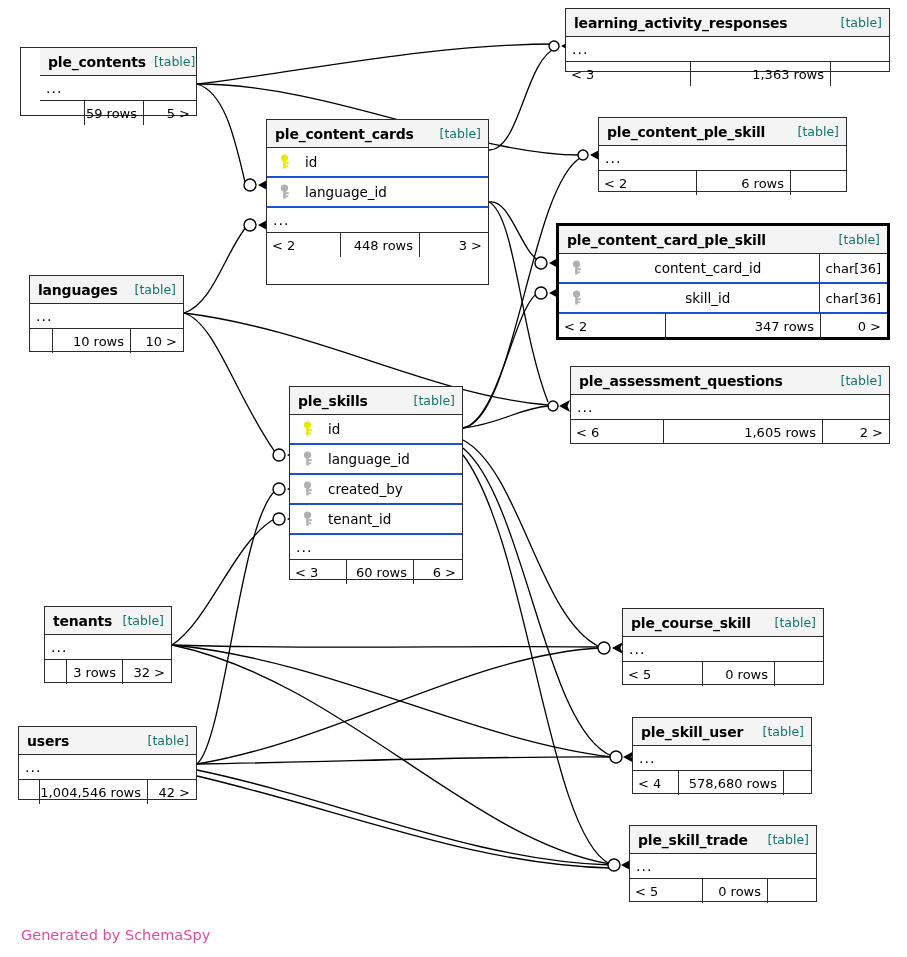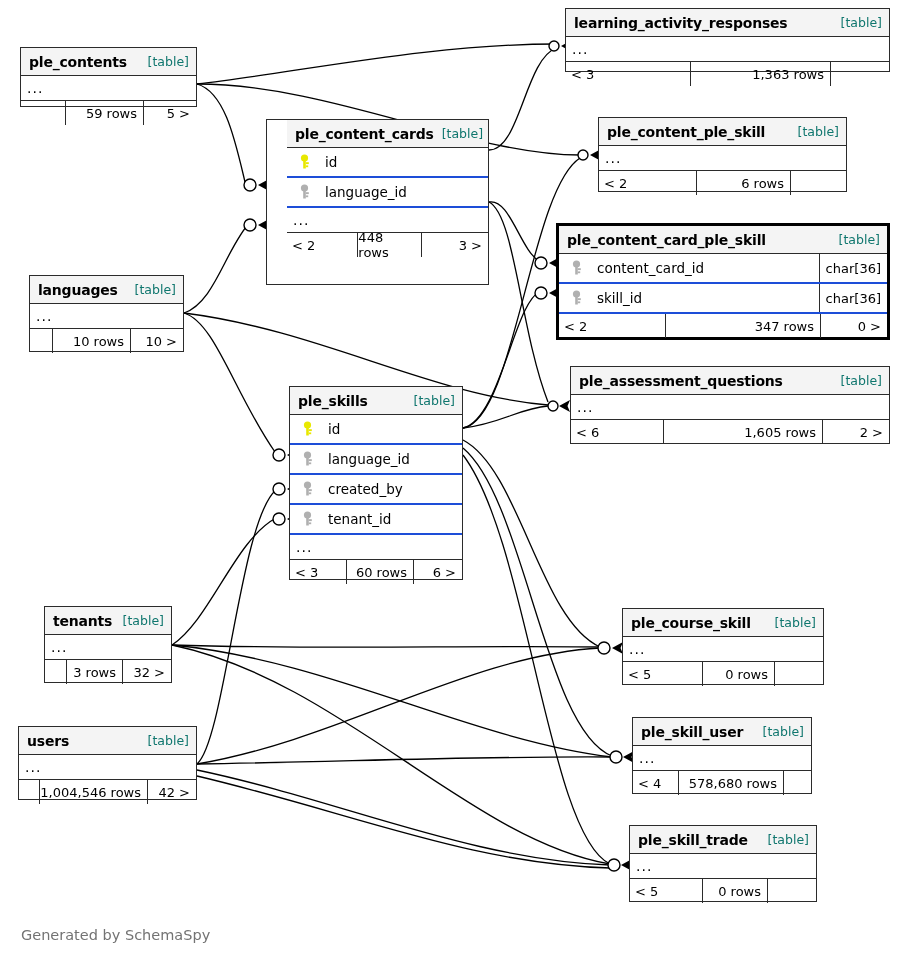--- a/index.html
+++ b/index.html
@@ -30,20 +30,21 @@
   .tbl {
     position: absolute;
     box-sizing: border-box;
     border: 1px solid #2b2b2b;
     background: #ffffff;
     font-size: 13.5px;
     color: #000000;
   }
   .tbl.focal {
     border: 3px solid #000000;
+    text-align: center;
   }
   .t-head {
     box-sizing: border-box;
     background: #f4f4f4;
     border-bottom: 1px solid #2b2b2b;
     height: 28px;
     display: flex;
     align-items: center;
     justify-content: space-between;
     padding: 0 7px 0 8px;
@@ -125,21 +126,21 @@
   }
   .f-right {
     justify-content: flex-end;
     padding-right: 6px;
   }
   .caption {
     position: absolute;
     left: 21px;
     top: 927px;
     font-size: 14.5px;
-    color: #737373;
+    color: #ec4899;
   }
   svg.keyglyph { display: block; }
 </style>
 </head>
 <body>
 
 <div id="canvas">
 
   <svg id="edges" viewBox="0 0 907 957" xmlns="http://www.w3.org/2000/svg">
     <defs>
@@ -213,21 +214,21 @@
       <use href="#crow" x="561" y="46"></use>
       <use href="#crow" x="590" y="155"></use>
       <use href="#crow" x="559" y="406"></use>
       <use href="#crow" x="612" y="648"></use>
       <use href="#crow" x="623" y="757"></use>
       <use href="#crow" x="621" y="865"></use>
     </g>
   </svg>
 
   <div id="tables-layer">
-      <div class="tbl" style="left: 20px; top: 47px; width: 177px; height: 60px;">
+      <div class="tbl" style="left: 20px; top: 47px; width: 177px; height: 69px; padding-left: 19px;">
         <div class="t-head">
           <span class="t-name">ple_contents</span>
           <span class="t-kind">[table]</span>
         </div>
         <div class="t-ellipsis">...</div>
         <div class="t-foot">
           <div class="f-left" style="width:44px"></div>
           <div class="f-mid">59 rows</div>
           <div class="f-right" style="width:52px">5 &gt;</div>
         </div>
@@ -237,21 +238,21 @@
           <span class="t-name">learning_activity_responses</span>
           <span class="t-kind">[table]</span>
         </div>
         <div class="t-ellipsis">...</div>
         <div class="t-foot">
           <div class="f-left" style="width:124px">&lt; 3</div>
           <div class="f-mid">1,363 rows</div>
           <div class="f-right" style="width:58px"></div>
         </div>
       </div>
-      <div class="tbl" style="left: 266px; top: 119px; width: 223px; height: 166px; padding-left: 20px;">
+      <div class="tbl" style="left: 266px; top: 119px; width: 223px; height: 166px;">
         <div class="t-head">
           <span class="t-name">ple_content_cards</span>
           <span class="t-kind">[table]</span>
         </div>
         <div class="t-col">
           <span class="ckey">
             <svg class="keyglyph" width="11" height="16" viewBox="0 0 11 16">
               <circle cx="5.5" cy="4" r="3.6" fill="#e8e800"></circle>
               <rect x="4.2" y="5.5" width="2.6" height="9" fill="#e8e800"></rect>
               <rect x="6.8" y="8.2" width="3" height="1.9" fill="#e8e800"></rect>

